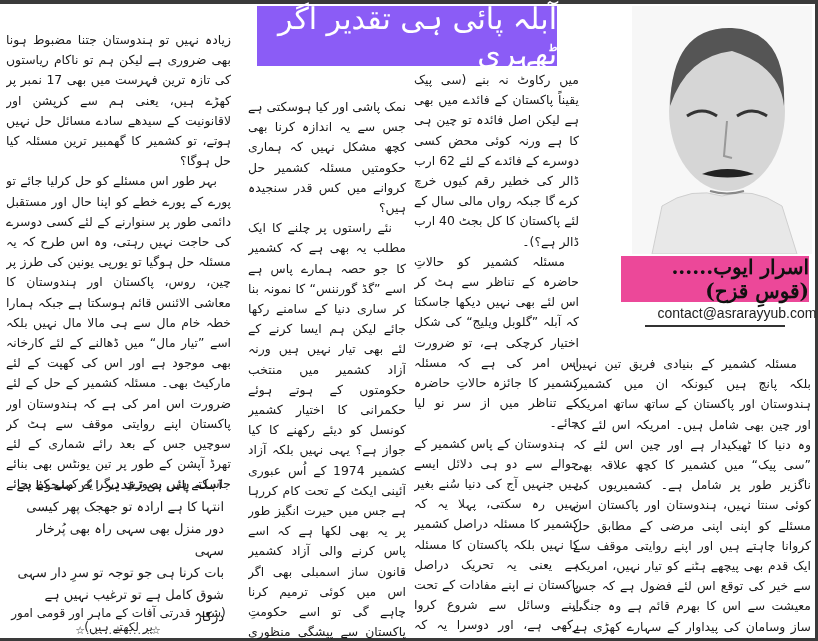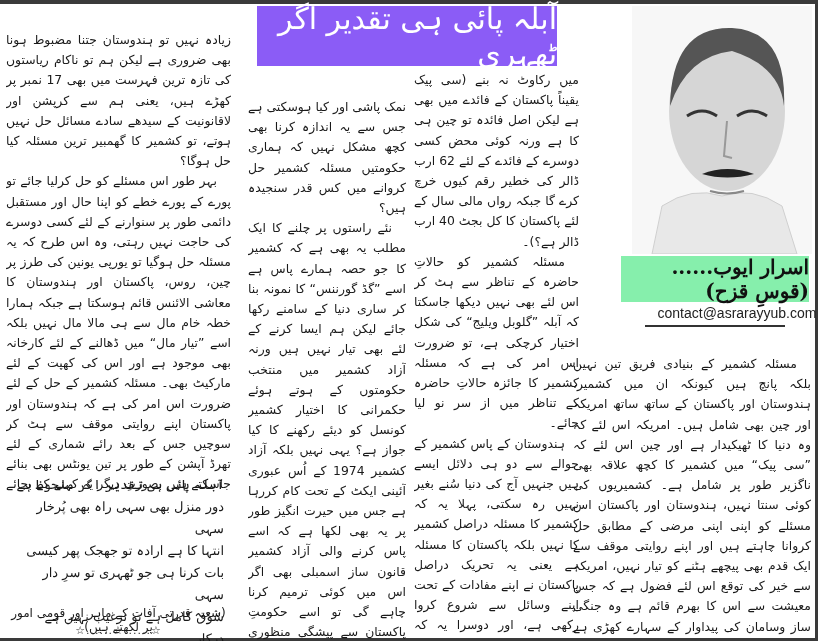--- a/index.html
+++ b/index.html
@@ -15,21 +15,21 @@
   .col p { margin:0; }
   .col p.indent { text-indent:14px; }
   .col1 { left:573px; top:354px; width:238px; height:282px; }
   .col2 { left:414px; top:70px; width:165px; height:566px; }
   .col3 { left:248px; top:70px; width:158px; height:566px;margin-top:27px; }
   .col4 { left:6px; top:14px; width:225px; height:500px;margin-top:16px; }
 
   .photo { position:absolute; left:632px; top:6px; width:180px; height:248px; background:#f4f4f4; overflow:hidden; }
   .photo svg { width:100%; height:100%; display:block; }
 
-  .byline-box { position:absolute; left:621px; top:256px; width:188px; height:46px; background:#86efac; display:flex; align-items:center; justify-content:center; }
+  .byline-box { position:absolute; left:621px; top:256px; width:188px; height:46px; background:#ec4899; display:flex; align-items:center; justify-content:center; }
   .byline-box span { font-family:"DejaVu Serif", serif; font-size:20px; direction:rtl; color:#111; font-weight:bold; }
   .contact { position:absolute; left:643px; top:305px; width:188px; text-align:center; font-family:"Liberation Sans", sans-serif; font-size:14px; color:#222; }
   .contact-rule { position:absolute; left:645px; top:325px; width:140px; height:2px; background:#333; }
 
   .poem { position:absolute; left:14px; top:474px; width:210px; direction:rtl; font-family:"DejaVu Serif", serif; font-size:13px; line-height:22px; }
   .poem div { display:flex; justify-content:space-between; }
   .footnote { position:absolute; left:6px; top:606px; width:225px; direction:rtl; text-align:center; font-size:12px; }
   .stars { position:absolute; left:6px; top:624px; width:225px; text-align:center; font-size:11px; color:#333; letter-spacing:1px; }
 </style>
 </head>
@@ -84,27 +84,27 @@
 <div class="col col4" style="height:466px;">
   <p>زیادہ نہیں تو ہندوستان جتنا مضبوط ہونا بھی ضروری ہے لیکن ہم تو ناکام ریاستوں کی تازہ ترین فہرست میں بھی 17 نمبر پر کھڑے ہیں، یعنی ہم سے کرپشن اور لاقانونیت کے سیدھے سادے مسائل حل نہیں ہوتے، تو کشمیر کا گھمبیر ترین مسئلہ کیا حل ہوگا؟</p>
   <p class="indent">بہر طور اس مسئلے کو حل کرلیا جائے تو پورے کے پورے خطے کو اپنا حال اور مستقبل دائمی طور پر سنوارنے کے لئے کسی دوسرے کی حاجت نہیں رہتی، وہ اس طرح کہ یہ مسئلہ حل ہوگیا تو یورپی یونین کی طرز پر چین، روس، پاکستان اور ہندوستان کا معاشی الائنس قائم ہوسکتا ہے جبکہ ہمارا خطہ خام مال سے ہی مالا مال نہیں بلکہ اسے ”تیار مال“ میں ڈھالنے کے لئے کارخانہ بھی موجود ہے اور اس کی کھپت کے لئے مارکیٹ بھی۔ مسئلہ کشمیر کے حل کے لئے ضرورت اس امر کی ہے کہ ہندوستان اور پاکستان اپنے روایتی موقف سے ہٹ کر سوچیں جس کے بعد رائے شماری کے لئے تھرڈ آپشن کے طور پر تین یونٹس بھی بنائے جاسکتے ہیں بصورتِ دیگر یہ کہنے کے بجائے کہ مسئلہ کشمیر کی وجہ سے ہندوستان اور پاکستان میں صلح نہیں ہورہی، یہ بھی تو کہا جاسکتا ہے کہ پاک بھارت دشمنی کی وجہ سے مسئلہ کشمیر حل نہیں ہورہا؟ رہی بات کشمیریوں کی تو ان کے جذبات پر میرے یہ اشعار صادق آتے ہیں کہ</p>
 </div>
 
 <div class="poem">
   <div>
       <span>آبلہ پائی ہی تقدیر اگر ملحوظ ہے</span>
     </div>
   <div>
+      <span>انتہا کا ہے ارادہ تو جھجک پھر کیسی</span>
+    </div>
+  <div>
       <span>دور منزل بھی سہی راہ بھی پُرخار سہی</span>
     </div>
   <div>
-      <span>انتہا کا ہے ارادہ تو جھجک پھر کیسی</span>
-    </div>
-  <div>
-      <span>بات کرنا ہی جو ٹھہری تو سرِ دار سہی</span>
+      <span>بات کرنا ہی جو توجہ تو سرِ دار سہی</span>
     </div>
   <div>
       <span>شوق کامل ہے تو ترغیب نہیں ہے درکار</span>
     </div>
 
 </div>
 
 <div class="footnote">(شعبہ قدرتی آفات کے ماہر اور قومی امور پر لکھتے ہیں)</div>
 <div class="stars">☆......☆......☆</div>
 

